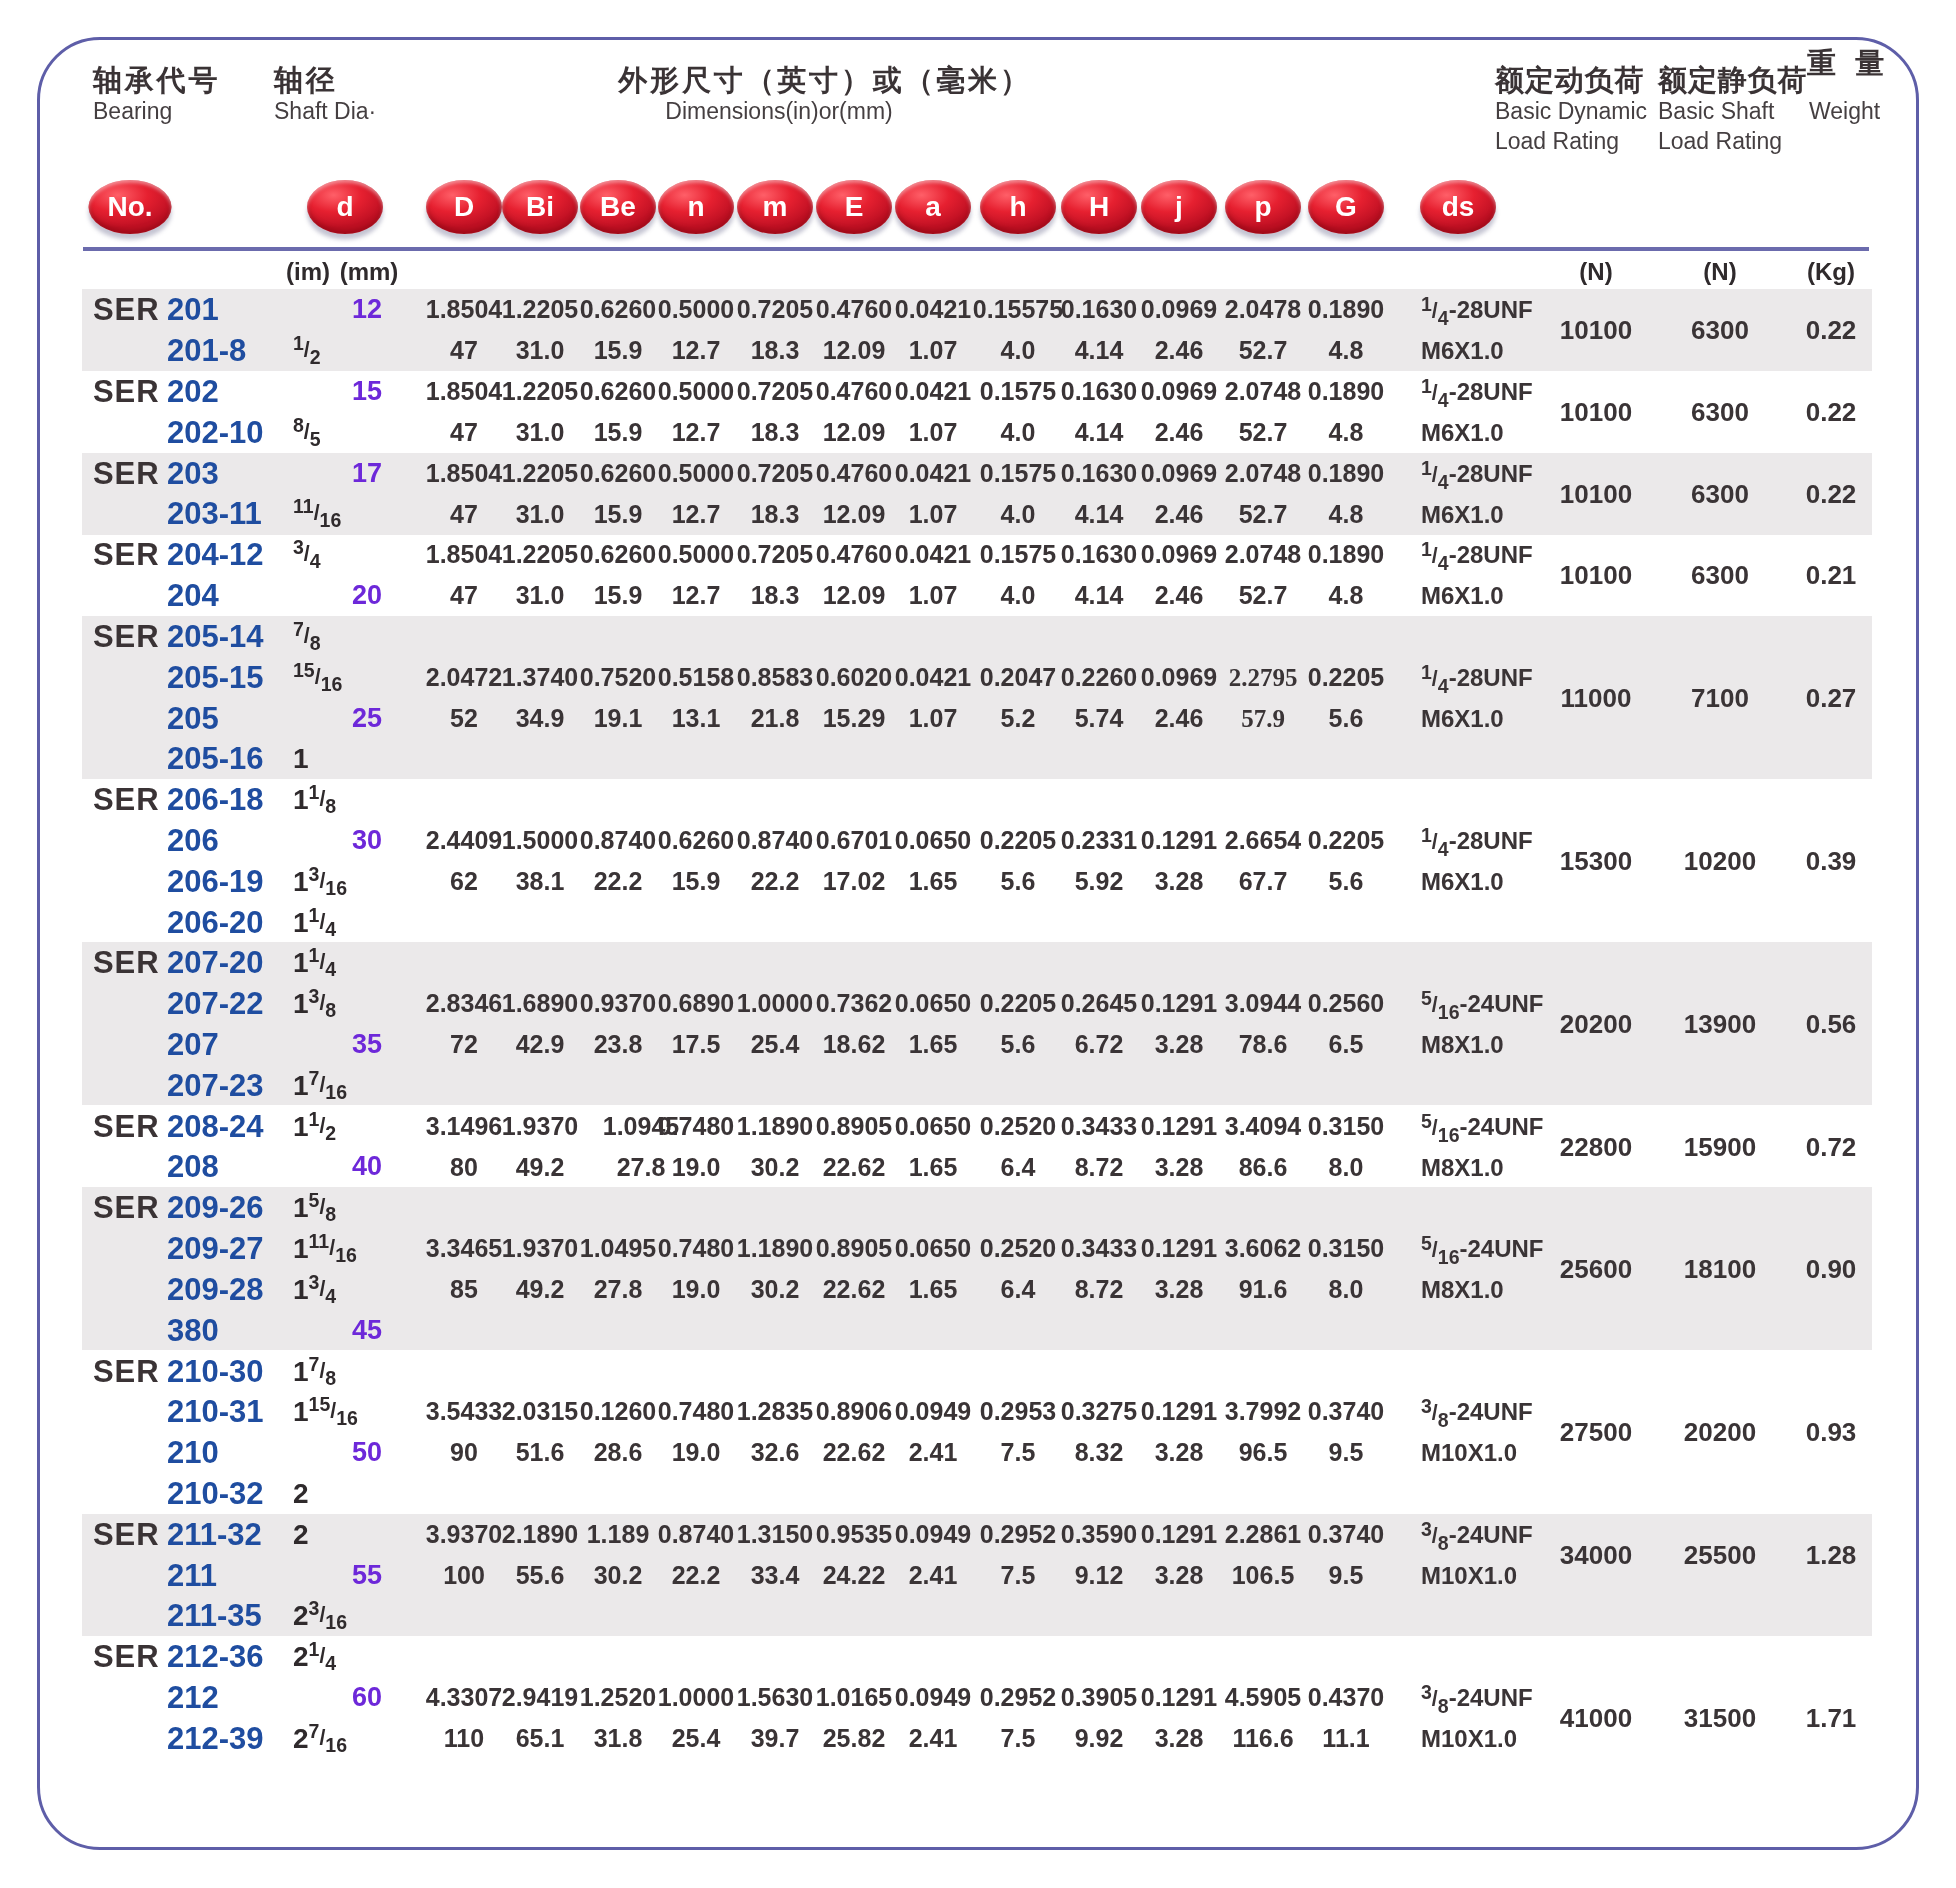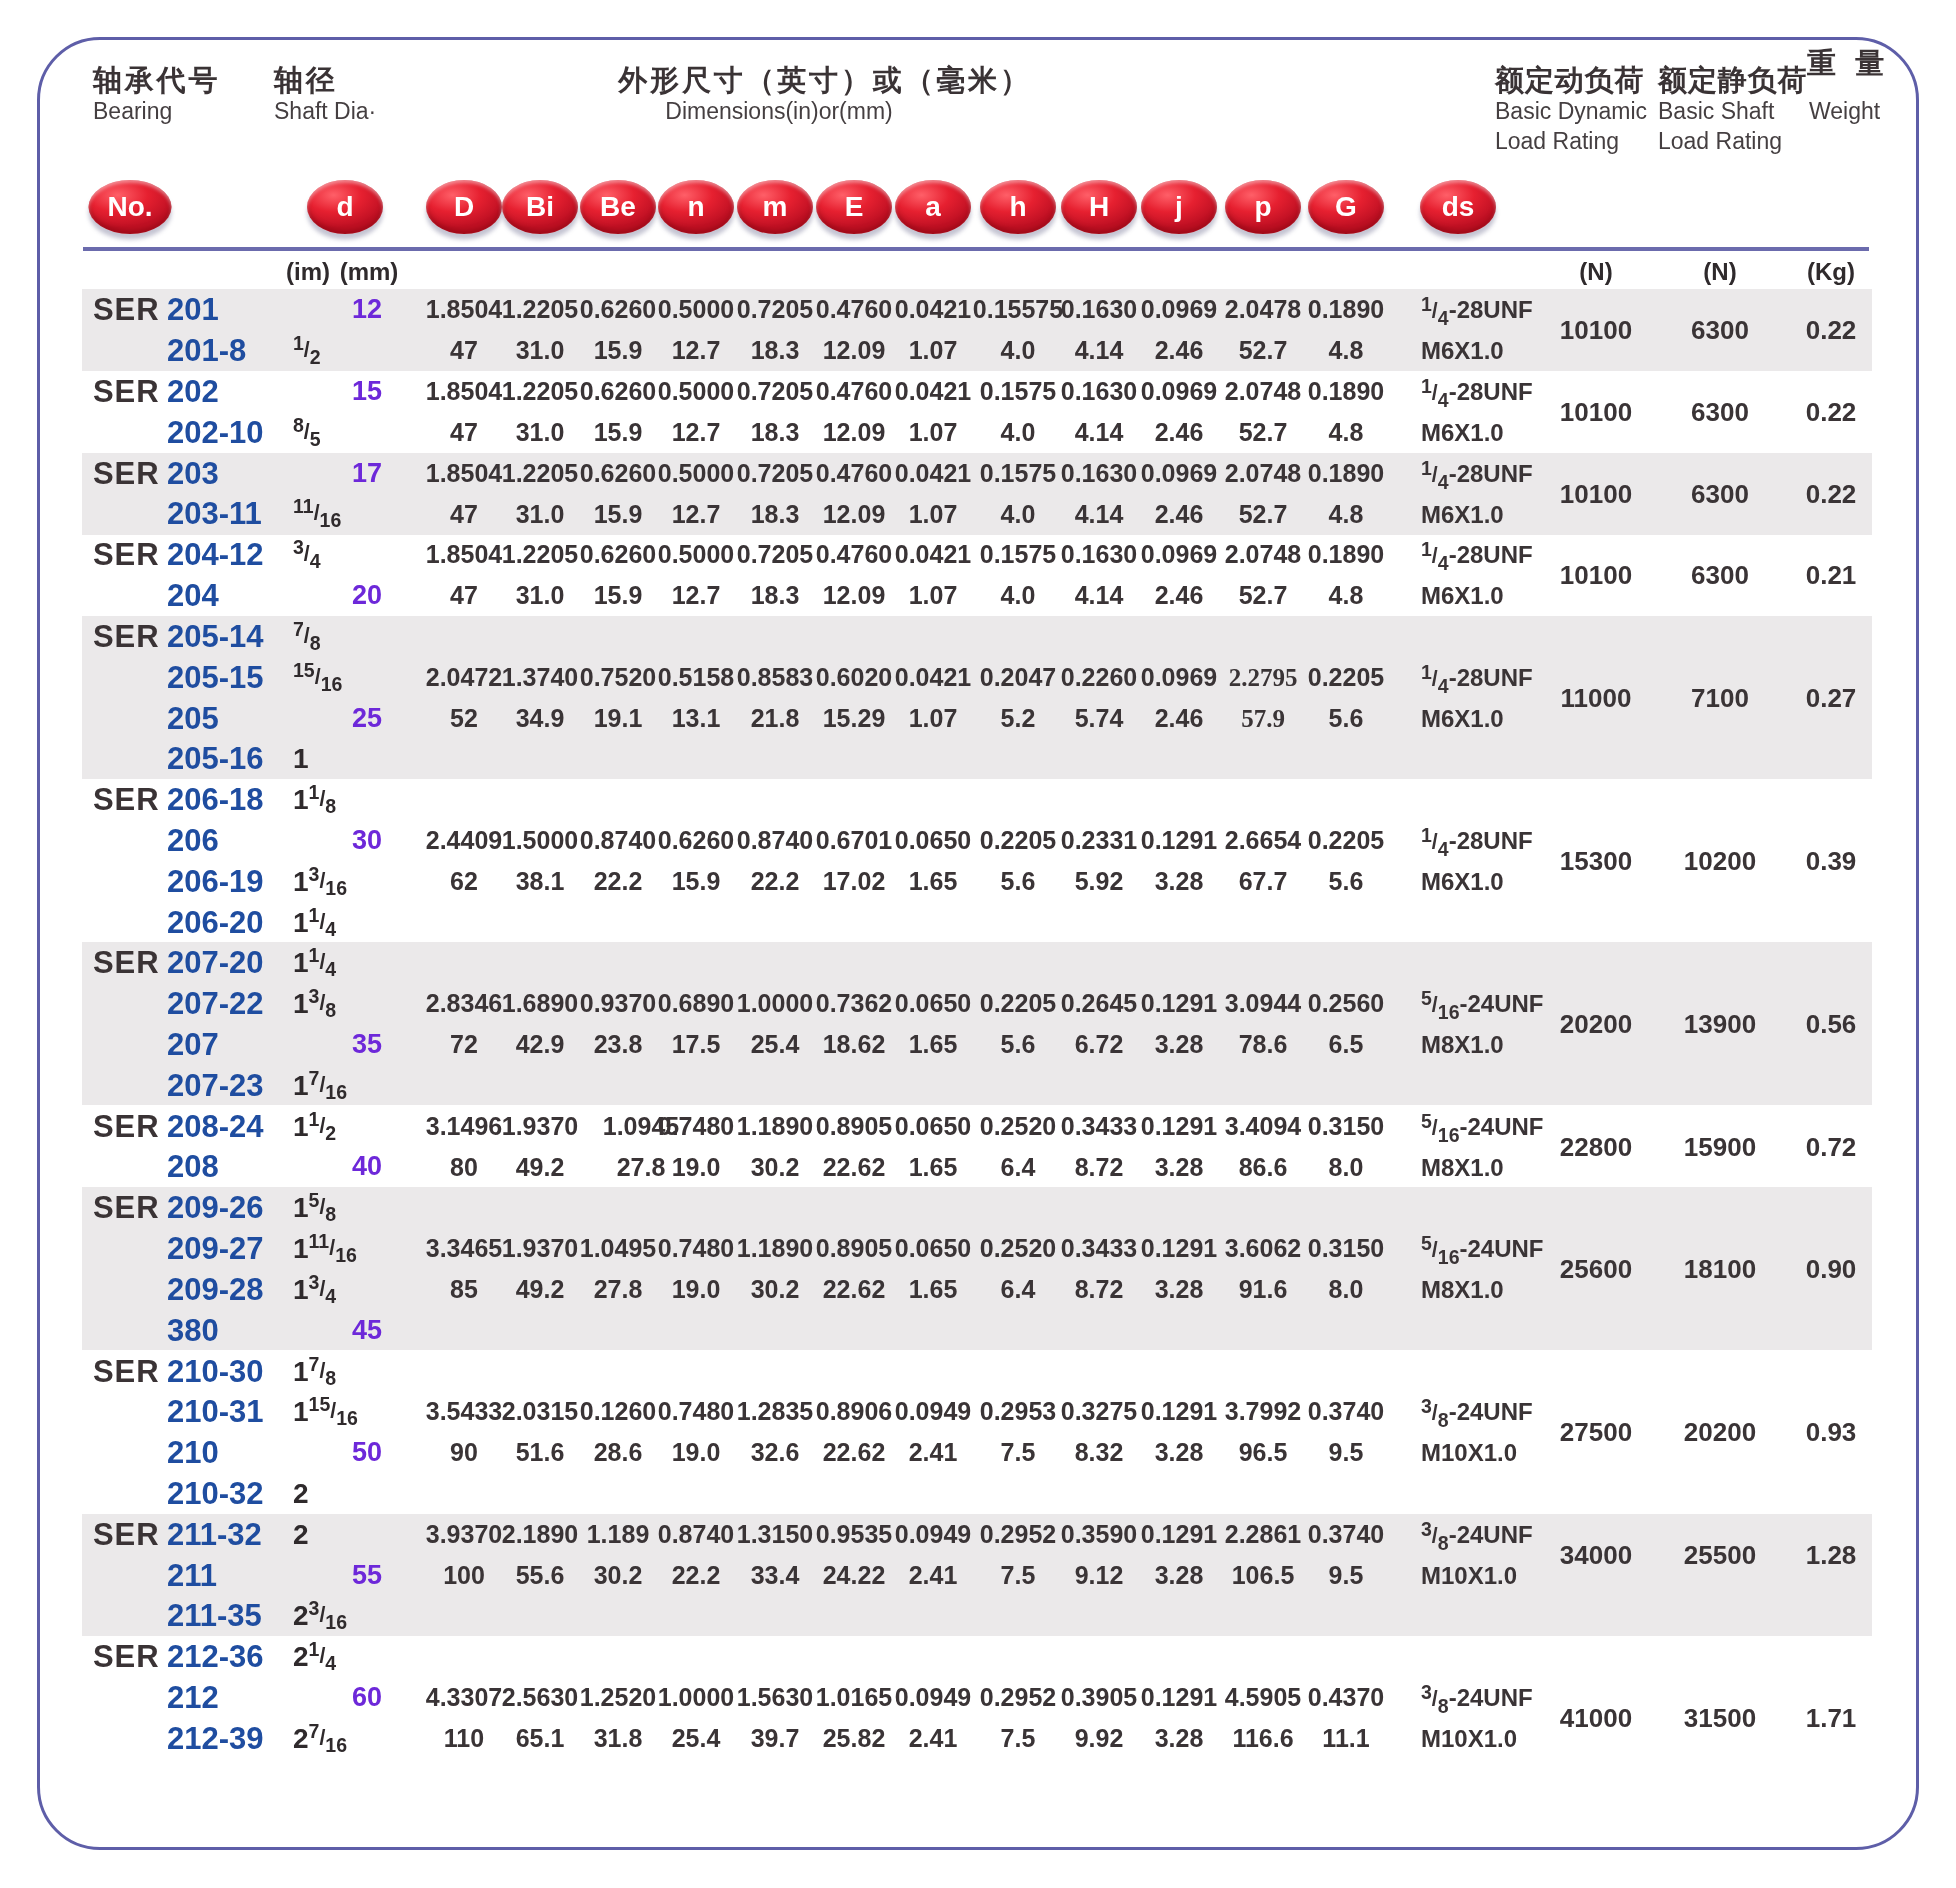--- a/index.html
+++ b/index.html
@@ -890,21 +890,21 @@
       <span class="wh">2</span>
       <span class="fnum">7</span>
       <span class="fsl">/</span>
       <span class="fden">16</span>
     </div>
     <div class="dimstack" style="left: 464px; top: 1677px;">
       <div>4.3307</div>
       <div>110</div>
     </div>
     <div class="dimstack" style="left: 540px; top: 1677px;">
-      <div>2.5630</div>
+      <div>2.9419</div>
       <div>65.1</div>
     </div>
     <div class="dimstack" style="left: 618px; top: 1677px;">
       <div>1.2520</div>
       <div>31.8</div>
     </div>
     <div class="dimstack" style="left: 696px; top: 1677px;">
       <div>1.0000</div>
       <div>25.4</div>
     </div>

